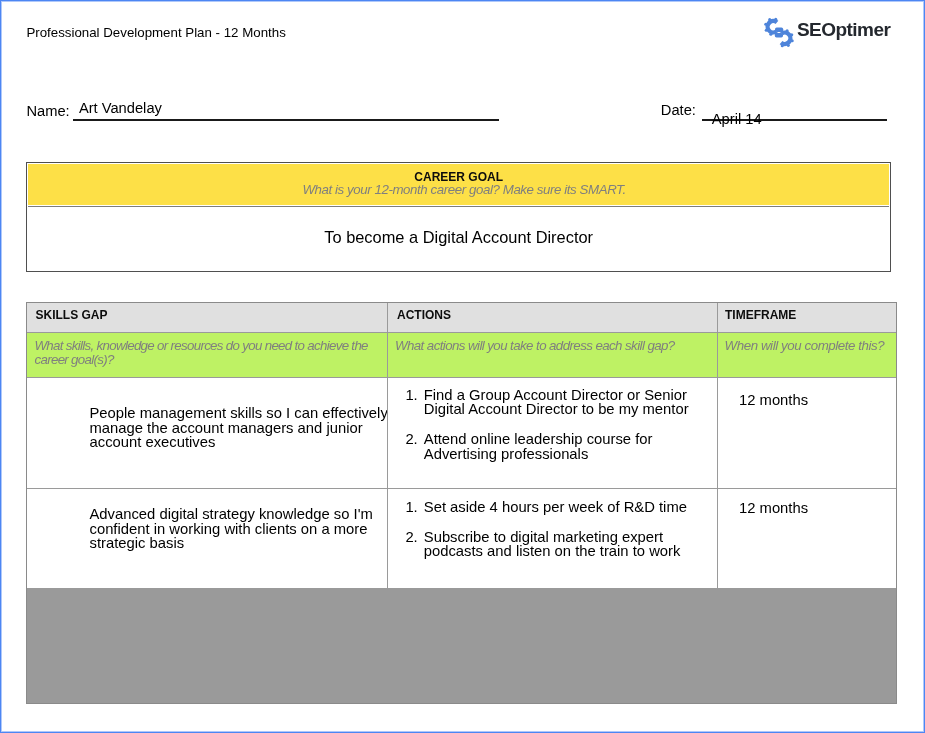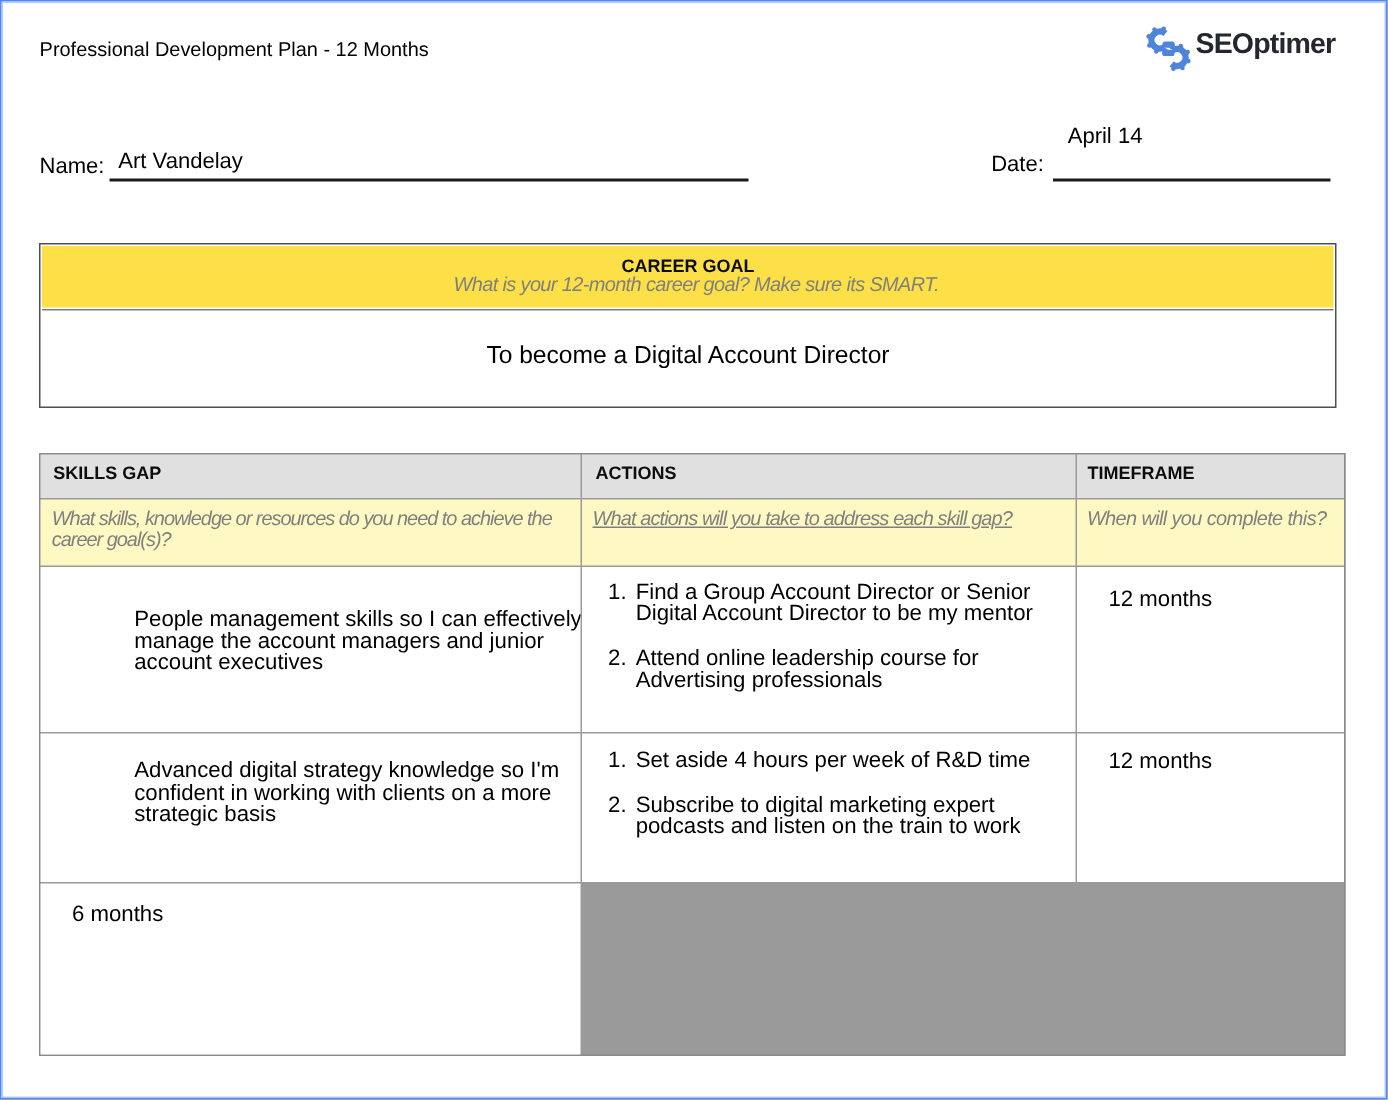--- a/index.html
+++ b/index.html
@@ -58,21 +58,21 @@
     position: absolute;
     font-size: 14.7px;
     line-height: 15px;
     white-space: nowrap;
   }
   #name-label { left: 26.4px;  top: 104.3px; }
   #name-line  { left: 73px;  top: 0; width: 425.5px; height: 121px; }
   #name-value { left: 78.9px; top: 100.6px; }
   #date-label { left: 660.8px; top: 103px; }
   #date-line  { left: 701.5px; top: 0; width: 185.5px; height: 121px; }
-  #date-value { left: 711.8px; top: 84px; }
+  #date-value { left: 711.8px; top: 112px; }
   
   .goal-box {
     position: absolute;
     left: 26.3px;
     top: 162px;
     width: 864.7px;
     height: 110px;
     border: 1.5px solid #4f4f4f;
     padding: 1px;
     background: #ffffff;
@@ -129,30 +129,30 @@
     font-weight: 700;
     font-size: 12px;
     line-height: 14px;
     color: #0d0d0d;
     padding-top: 4.8px;
   }
   .cell.head.hc0 { padding-left: 8.5px; }
   .cell.head.hc1 { padding-left: 9px; }
   .cell.head.hc2 { padding-left: 7px; }
   .cell.sub {
-    background: #fef9c3;
+    background: #bef264;
     font-style: italic;
     font-size: 13.3px;
     letter-spacing: -0.42px;
     line-height: 13.6px;
     color: #7f7f7f;
     padding-top: 6.3px;
   }
   .cell.sub.sc0 { padding-left: 7.5px; padding-right: 10px; letter-spacing: -0.68px; }
-  .cell.sub.sc1 { padding-left: 7px; padding-right: 10px; letter-spacing: -0.58px; text-decoration: underline; }
+  .cell.sub.sc1 { padding-left: 7px; padding-right: 10px; letter-spacing: -0.58px; }
   .cell.sub.sc2 { padding-left: 6.6px; padding-right: 6px; }
   .cell .txt {
     font-size: 14.8px;
     line-height: 14.5px;
   }
   
   .cell.r0.c0 { padding: 28.2px 0 0 18.5px; }
   .cell.r0.c1 { padding: 9.6px 0 0 17.4px; }
   .cell.r0.c2 { padding: 15.3px 0 0 21px; }
   .cell.r1.c0 { padding: 18.2px 0 0 18.5px; }
@@ -256,16 +256,13 @@
         <span class="litxt">Set aside 4 hours per week of R&amp;D time</span>
       </div>
       <div class="oli">
         <span class="num">2.</span>
         <span class="litxt">Subscribe to digital marketing expert podcasts and listen on the train to work</span>
       </div>
     </div>
     <div class="cell r1 c2">
       <div class="txt">12 months</div>
     </div>
-    <div class="cell r2 c2">
-      <div class="txt">6 months</div>
-    </div>
   </div>
 
 </body></html>

